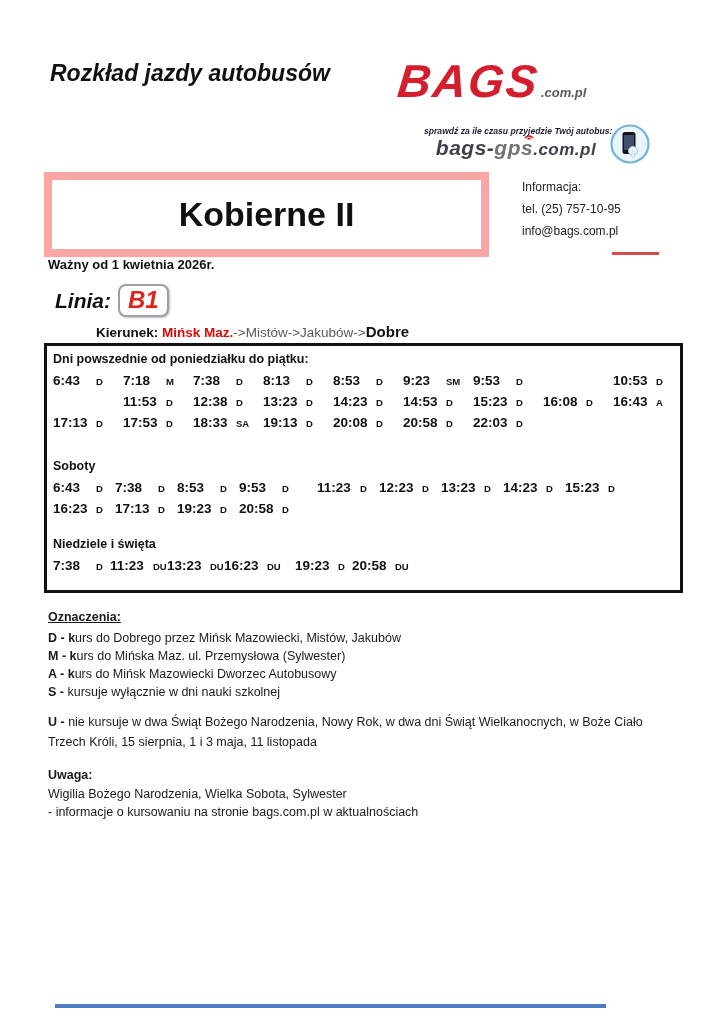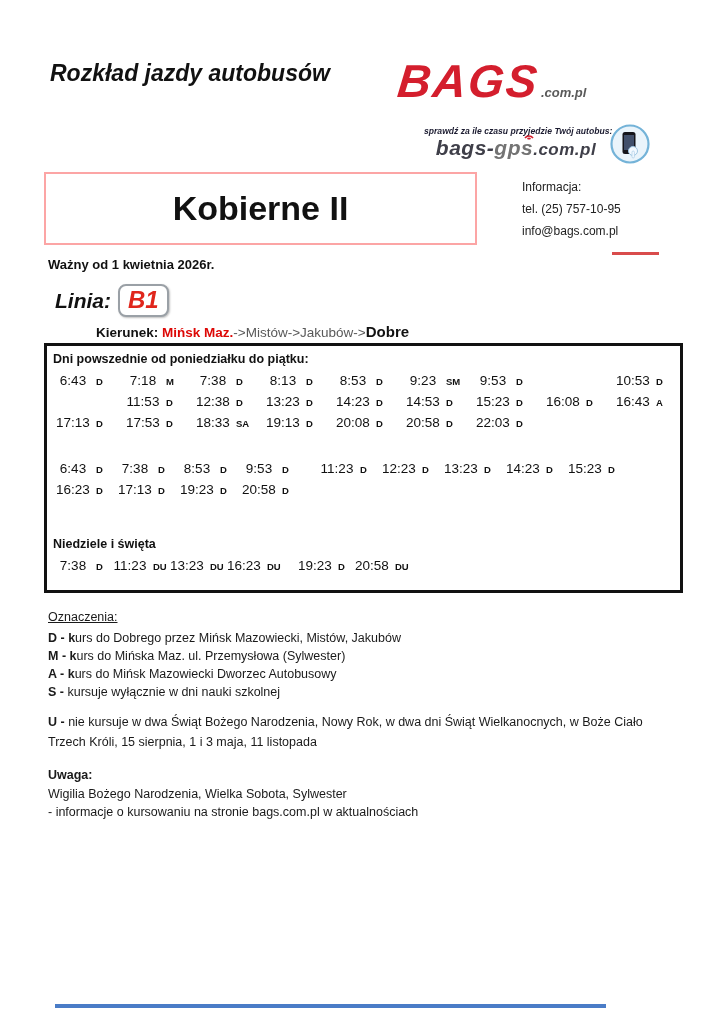--- a/index.html
+++ b/index.html
@@ -25,21 +25,21 @@
     white-space:nowrap;position:relative;display:inline-block;letter-spacing:0.5px;
   }
   .gps-accent{color:#737373;position:relative;}
   .gps-end{color:#3f3f49;font-size:17px;}
   .wifi-icon{position:absolute;top:-8px;right:-4px;}
 
   .phone-badge{left:610px;top:124px;width:40px;height:40px;}
 
   
   .stop-box{
-    left:44px;top:172px;width:429px;height:69px;border:2px solid #fca5a5;background:#fff;
+    left:44px;top:172px;width:429px;height:69px;border:8px solid #fca5a5;background:#fff;
     display:flex;align-items:center;justify-content:center;
   }
   .stop-box .stop-name{font-size:34px;font-weight:bold;color:#111;}
   .contact{left:522px;top:176px;font-size:12px;color:#222;line-height:22px;}
   .red-dash{left:612px;top:252px;width:47px;height:3px;background:#d94c4c;}
   .valid{left:48px;top:257px;font-size:13px;font-weight:bold;color:#111;}
 
   
   .linia{left:55px;top:284px;display:flex;align-items:center;}
   .linia-label{font-size:21px;font-weight:bold;font-style:italic;color:#111;}
@@ -59,31 +59,31 @@
   .sec{position:absolute;left:6px;right:0;}
   .sec-weekdays{top:4px;}
   .sec-saturdays{top:111px;}
   .sec-sundays{top:189px;}
   .sec-heading{
     font-size:12.5px;font-weight:bold;color:#111;
     height:19px;line-height:19px;
   }
   .row{height:21px;line-height:21px;white-space:nowrap;}
   .cell{display:inline-block;vertical-align:top;}
-  .cell .t{display:inline-block;width:40px;text-align:center;font-weight:normal;font-size:13.5px;color:#111;}
+  .cell .t{display:inline-block;width:40px;text-align:left;font-weight:bold;font-size:13.5px;color:#111;}
   .cell .s{display:inline-block;width:20px;text-align:left;font-weight:bold;font-size:9.5px;color:#111;padding-left:3px;}
   .sec-weekdays .cell{width:70px;}
   .sec-saturdays .cell{width:62px;}
   .sec-saturdays .cell:nth-child(5){margin-left:16px;}
   .sec-sundays .cell{width:57px;}
   .sec-sundays .cell:nth-child(5){margin-left:14px;}
 
   
   .legend{left:48px;top:610px;font-size:12.5px;color:#1a1a1a;}
-  .legend-heading{font-weight:normal;text-decoration:underline;height:19px;}
+  .legend-heading{font-weight:bold;text-decoration:underline;height:19px;}
   .legend-item{height:18px;line-height:18px;}
   .legend-item .key{font-weight:bold;}
   .u-note{left:48px;top:712px;font-size:12.5px;line-height:20px;width:640px;}
   .u-note .key{font-weight:bold;}
   .remark{left:48px;top:766px;font-size:12.5px;line-height:18px;}
   .remark-heading{font-weight:bold;height:19px;line-height:19px;}
   .footer-line{left:55px;top:1004px;width:551px;height:4px;background:#4a7cc7;}
 </style>
 </head>
 <body>
@@ -143,20 +143,21 @@
 
   <div class="abs tt-box">
     <div id="tt-sections">
         <div class="sec sec-weekdays">
           <div class="sec-heading">Dni powszednie od poniedziałku do piątku:</div>
           <div class="row"><span class="cell"><span class="t">6:43</span><span class="s">D</span></span><span class="cell"><span class="t">7:18</span><span class="s">M</span></span><span class="cell"><span class="t">7:38</span><span class="s">D</span></span><span class="cell"><span class="t">8:13</span><span class="s">D</span></span><span class="cell"><span class="t">8:53</span><span class="s">D</span></span><span class="cell"><span class="t">9:23</span><span class="s">SM</span></span><span class="cell"><span class="t">9:53</span><span class="s">D</span></span><span class="cell"><span class="t"></span><span class="s"></span></span><span class="cell"><span class="t">10:53</span><span class="s">D</span></span></div>
           <div class="row"><span class="cell"><span class="t"></span><span class="s"></span></span><span class="cell"><span class="t">11:53</span><span class="s">D</span></span><span class="cell"><span class="t">12:38</span><span class="s">D</span></span><span class="cell"><span class="t">13:23</span><span class="s">D</span></span><span class="cell"><span class="t">14:23</span><span class="s">D</span></span><span class="cell"><span class="t">14:53</span><span class="s">D</span></span><span class="cell"><span class="t">15:23</span><span class="s">D</span></span><span class="cell"><span class="t">16:08</span><span class="s">D</span></span><span class="cell"><span class="t">16:43</span><span class="s">A</span></span></div>
           <div class="row"><span class="cell"><span class="t">17:13</span><span class="s">D</span></span><span class="cell"><span class="t">17:53</span><span class="s">D</span></span><span class="cell"><span class="t">18:33</span><span class="s">SA</span></span><span class="cell"><span class="t">19:13</span><span class="s">D</span></span><span class="cell"><span class="t">20:08</span><span class="s">D</span></span><span class="cell"><span class="t">20:58</span><span class="s">D</span></span><span class="cell"><span class="t">22:03</span><span class="s">D</span></span><span class="cell"><span class="t"></span><span class="s"></span></span><span class="cell"><span class="t"></span><span class="s"></span></span></div>
         </div>
         <div class="sec sec-saturdays">
+          <div class="sec-heading">Soboty</div>
           <div class="row"><span class="cell"><span class="t">6:43</span><span class="s">D</span></span><span class="cell"><span class="t">7:38</span><span class="s">D</span></span><span class="cell"><span class="t">8:53</span><span class="s">D</span></span><span class="cell"><span class="t">9:53</span><span class="s">D</span></span><span class="cell"><span class="t">11:23</span><span class="s">D</span></span><span class="cell"><span class="t">12:23</span><span class="s">D</span></span><span class="cell"><span class="t">13:23</span><span class="s">D</span></span><span class="cell"><span class="t">14:23</span><span class="s">D</span></span><span class="cell"><span class="t">15:23</span><span class="s">D</span></span></div>
           <div class="row"><span class="cell"><span class="t">16:23</span><span class="s">D</span></span><span class="cell"><span class="t">17:13</span><span class="s">D</span></span><span class="cell"><span class="t">19:23</span><span class="s">D</span></span><span class="cell"><span class="t">20:58</span><span class="s">D</span></span><span class="cell"><span class="t"></span><span class="s"></span></span><span class="cell"><span class="t"></span><span class="s"></span></span><span class="cell"><span class="t"></span><span class="s"></span></span><span class="cell"><span class="t"></span><span class="s"></span></span><span class="cell"><span class="t"></span><span class="s"></span></span></div>
         </div>
         <div class="sec sec-sundays">
           <div class="sec-heading">Niedziele i święta</div>
           <div class="row"><span class="cell"><span class="t">7:38</span><span class="s">D</span></span><span class="cell"><span class="t">11:23</span><span class="s">DU</span></span><span class="cell"><span class="t">13:23</span><span class="s">DU</span></span><span class="cell"><span class="t">16:23</span><span class="s">DU</span></span><span class="cell"><span class="t">19:23</span><span class="s">D</span></span><span class="cell"><span class="t">20:58</span><span class="s">DU</span></span></div>
         </div>
       </div>
   </div>
 

